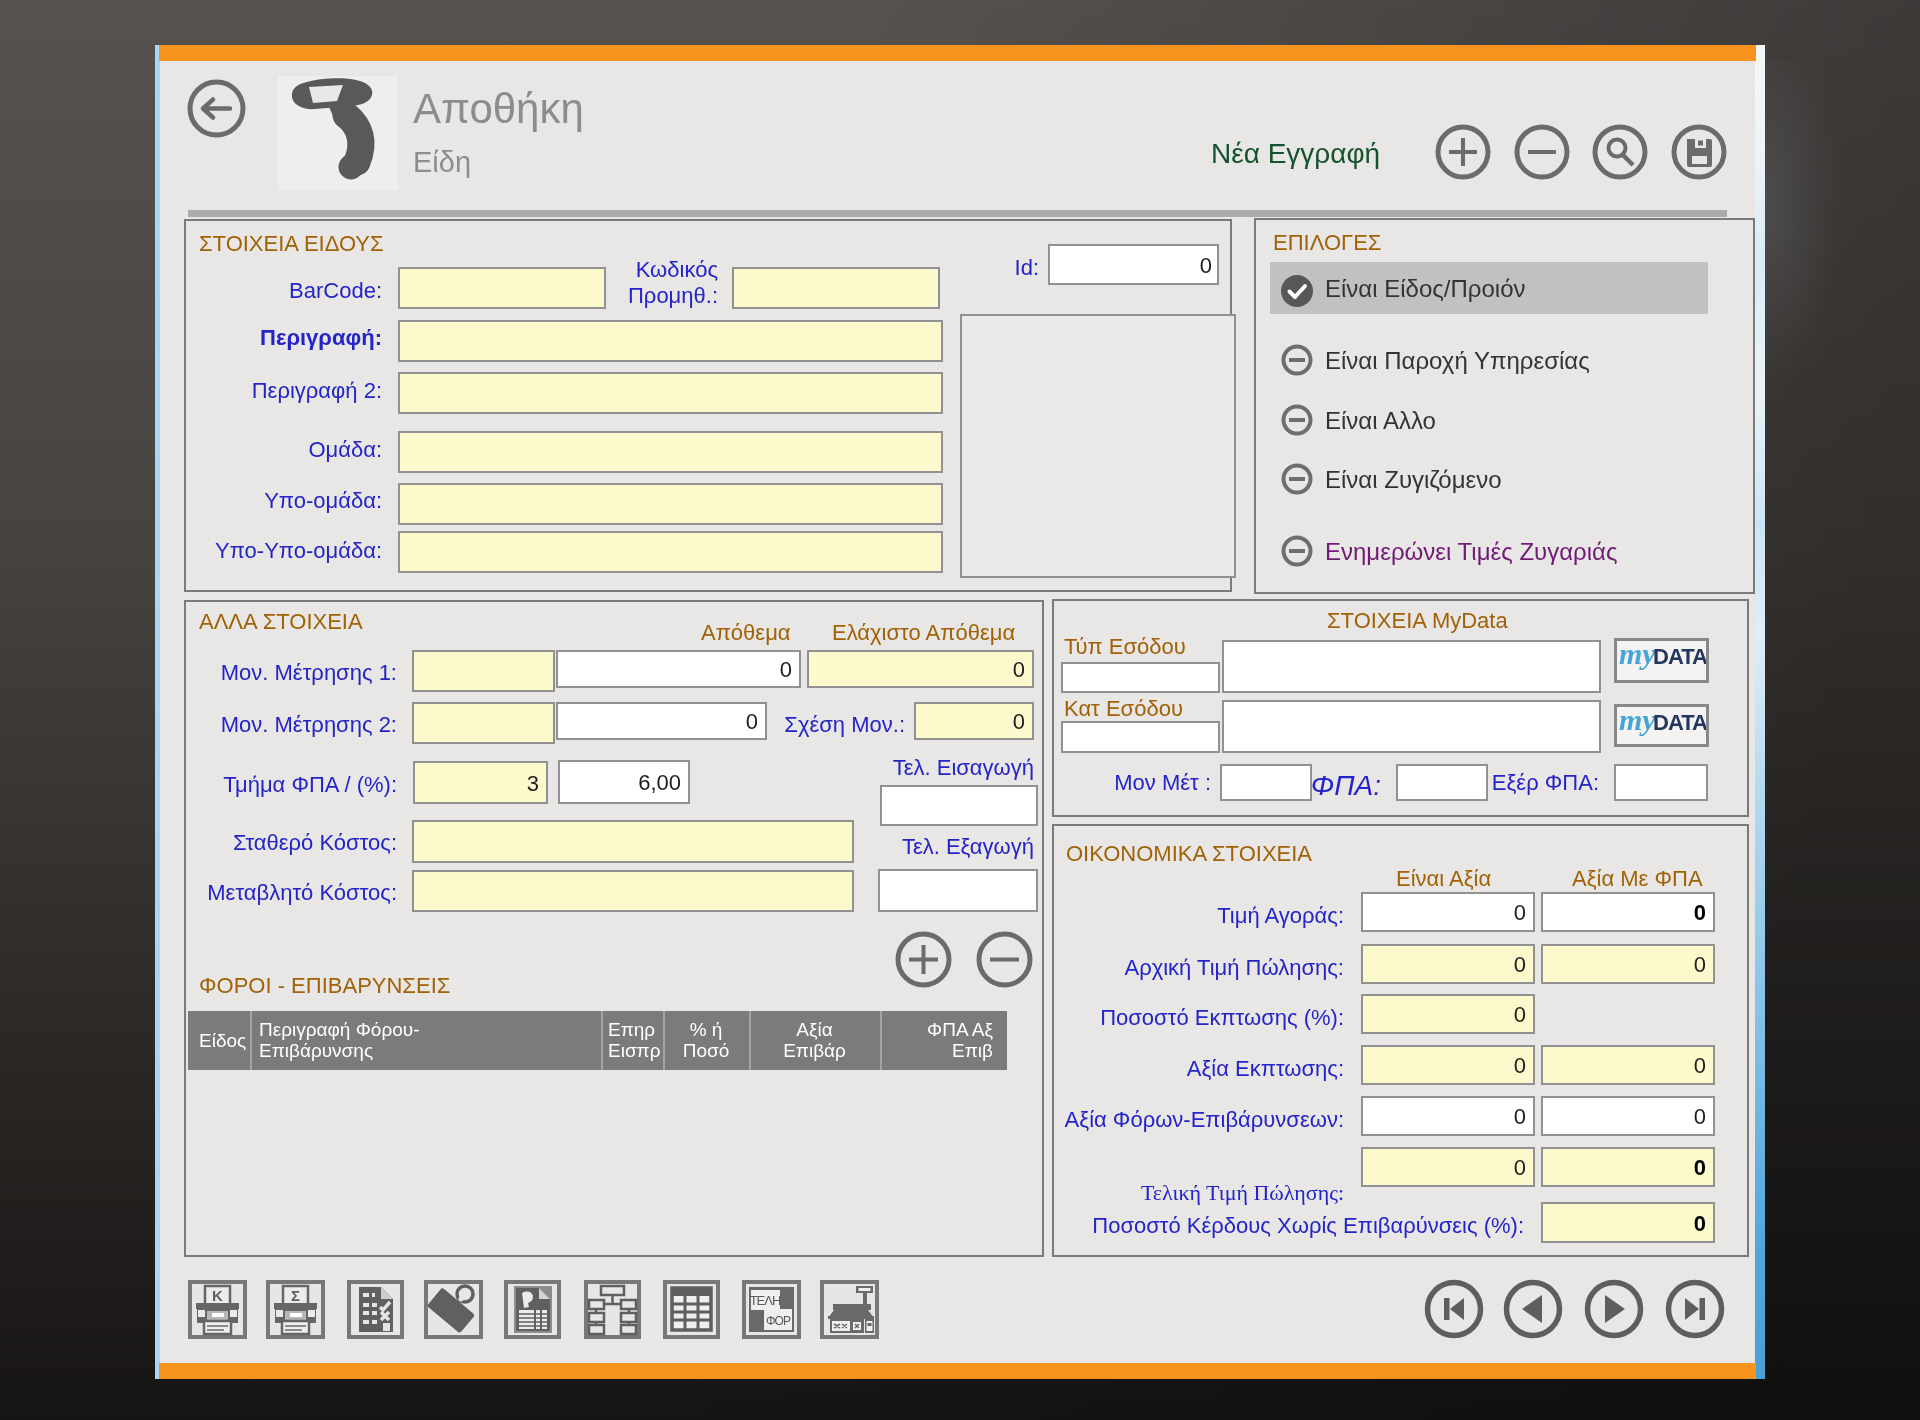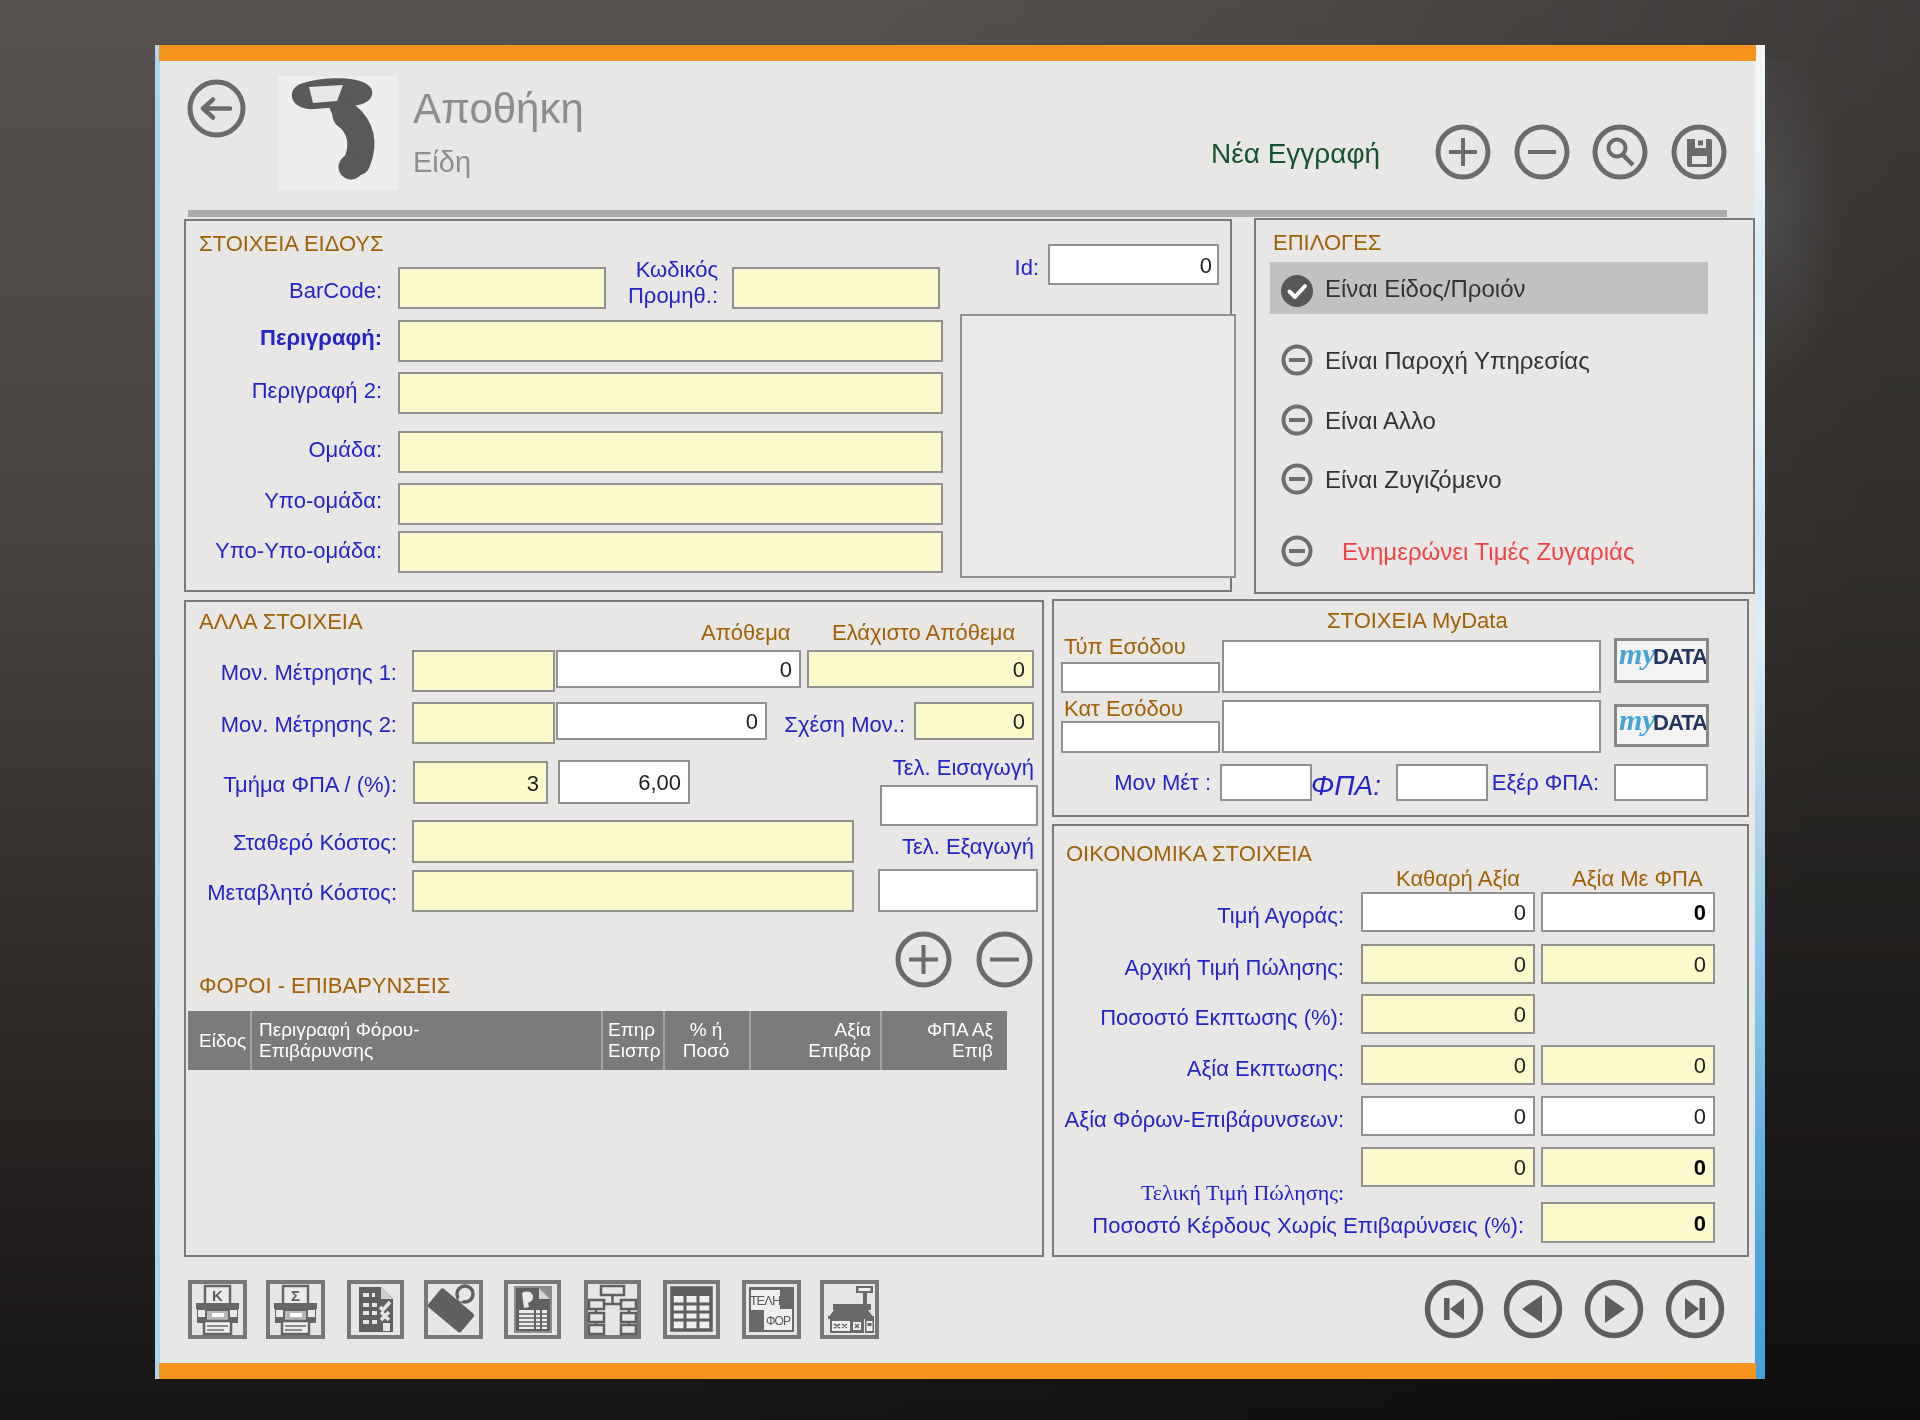--- a/index.html
+++ b/index.html
@@ -111,21 +111,21 @@
 <div class="abs" style="left:1325px;top:407px;font-size:24px;color:#333;">Είναι Αλλο</div>
 <svg class="abs" style="left:1281px;top:463px;" width="32" height="32" viewBox="0 0 32 32">
  <circle cx="16" cy="16" r="13.5" fill="none" stroke="#6e6e6e" stroke-width="4"></circle>
  <path d="M8 16 H24" stroke="#6e6e6e" stroke-width="4"></path>
 </svg>
 <div class="abs" style="left:1325px;top:466px;font-size:24px;color:#333;">Είναι Ζυγιζόμενο</div>
 <svg class="abs" style="left:1281px;top:535px;" width="32" height="32" viewBox="0 0 32 32">
  <circle cx="16" cy="16" r="13.5" fill="none" stroke="#6e6e6e" stroke-width="4"></circle>
  <path d="M8 16 H24" stroke="#6e6e6e" stroke-width="4"></path>
 </svg>
-<div class="abs" style="left:1325px;top:538px;font-size:24px;color:#ef4444;margin-left:17px;">Ενημερώνει Τιμές Ζυγαριάς</div>
+<div class="abs" style="left:1325px;top:538px;font-size:24px;color:#701a75;">Ενημερώνει Τιμές Ζυγαριάς</div>
 
 <div class="gb" style="left:184px;top:600px;width:856px;height:653px;"></div>
 <div class="lbl" style="left:199px;top:609px;">ΑΛΛΑ ΣΤΟΙΧΕΙΑ</div>
 <div class="lbl" style="left:701px;top:620px;">Απόθεμα</div>
 <div class="lbl" style="left:832px;top:620px;">Ελάχιστο Απόθεμα</div>
 <div class="lblr" style="left:177px;top:660px;width:220px;">Μον. Μέτρησης 1:</div>
 <div class="fy" style="left:412px;top:650px;width:139px;height:38px;"></div>
 <div class="fw num" style="left:556px;top:650px;width:245px;height:38px;line-height:36px;">0</div>
 <div class="fy num" style="left:807px;top:650px;width:227px;height:38px;line-height:36px;">0</div>
 <div class="lblr" style="left:177px;top:712px;width:220px;">Μον. Μέτρησης 2:</div>
@@ -156,21 +156,21 @@
 
 <div class="abs" style="left:188px;top:1011px;width:819px;height:59px;background:#7d7b79;color:#fff;font-size:19px;">
  <div class="abs" style="left:11px;top:19px;">Είδος</div>
  <div class="abs" style="left:62px;top:0px;width:2px;height:59px;background:#a5a3a1;"></div>
  <div class="abs" style="left:71px;top:8px;line-height:21px;">Περιγραφή Φόρου-<br>Επιβάρυνσης</div>
  <div class="abs" style="left:413px;top:0px;width:2px;height:59px;background:#a5a3a1;"></div>
  <div class="abs" style="left:420px;top:8px;line-height:21px;width:54px;overflow:hidden;">Επηρ<br>Εισπρ</div>
  <div class="abs" style="left:475px;top:0px;width:2px;height:59px;background:#a5a3a1;"></div>
  <div class="abs" style="left:483px;top:8px;line-height:21px;width:70px;text-align:center;">% ή<br>Ποσό</div>
  <div class="abs" style="left:561px;top:0px;width:2px;height:59px;background:#a5a3a1;"></div>
- <div class="abs" style="left:570px;top:8px;line-height:21px;width:113px;text-align:right;">Αξία<br>Επιβάρ</div>
+ <div class="abs" style="left:570px;top:8px;line-height:21px;width:113px;text-align:center;">Αξία<br>Επιβάρ</div>
  <div class="abs" style="left:692px;top:0px;width:2px;height:59px;background:#a5a3a1;"></div>
  <div class="abs" style="left:700px;top:8px;line-height:21px;width:105px;text-align:right;">ΦΠΑ Αξ<br>Επιβ</div>
 </div>
 
 <div class="gb" style="left:1052px;top:599px;width:693px;height:214px;"></div>
 <div class="lbl" style="left:1327px;top:608px;">ΣΤΟΙΧΕΙΑ MyData</div>
 <div class="lbl" style="left:1064px;top:634px;font-size:22px;">Τύπ Εσόδου</div>
 <div class="fw" style="left:1061px;top:662px;width:155px;height:27px;"></div>
 <div class="fw" style="left:1222px;top:640px;width:375px;height:49px;"></div>
 <div class="abs" style="left:1614px;top:638px;width:95px;height:45px;background:#f4f3f2;border:3px solid #888;box-sizing:border-box;overflow:hidden;">
@@ -186,21 +186,21 @@
 </div>
 <div class="lblr" style="left:1011px;top:770px;width:200px;font-size:22px;">Μον Μέτ :</div>
 <div class="fw" style="left:1220px;top:764px;width:88px;height:33px;"></div>
 <div class="lblr" style="left:1181px;top:770px;width:200px;font-size:28px;font-style:italic;">ΦΠΑ:</div>
 <div class="fw" style="left:1396px;top:764px;width:88px;height:33px;"></div>
 <div class="lblr" style="left:1399px;top:770px;width:200px;font-size:22px;">Εξέρ ΦΠΑ:</div>
 <div class="fw" style="left:1614px;top:764px;width:90px;height:33px;"></div>
 
 <div class="gb" style="left:1052px;top:824px;width:693px;height:429px;"></div>
 <div class="lbl" style="left:1066px;top:841px;">ΟΙΚΟΝΟΜΙΚΑ ΣΤΟΙΧΕΙΑ</div>
-<div class="lbl" style="left:1396px;top:866px;">Καθαρή Αξία</div>
+<div class="lbl" style="left:1396px;top:866px;">Είναι Αξία</div>
 <div class="lbl" style="left:1572px;top:866px;">Αξία Με ΦΠΑ</div>
 <div class="lblr" style="left:1044px;top:903px;width:300px;font-size:22px;">Τιμή Αγοράς:</div>
 <div class="fw num" style="left:1361px;top:892px;width:174px;height:40px;line-height:38px;">0</div>
 <div class="fw num bold" style="left:1541px;top:892px;width:174px;height:40px;line-height:38px;">0</div>
 <div class="lblr" style="left:1044px;top:955px;width:300px;font-size:22px;">Αρχική Τιμή Πώλησης:</div>
 <div class="fy num" style="left:1361px;top:944px;width:174px;height:40px;line-height:38px;">0</div>
 <div class="fy num" style="left:1541px;top:944px;width:174px;height:40px;line-height:38px;">0</div>
 <div class="lblr" style="left:1044px;top:1005px;width:300px;font-size:22px;">Ποσοστό Εκπτωσης (%):</div>
 <div class="fy num" style="left:1361px;top:994px;width:174px;height:40px;line-height:38px;">0</div>
 <div class="lblr" style="left:1044px;top:1056px;width:300px;font-size:22px;">Αξία Εκπτωσης:</div>

